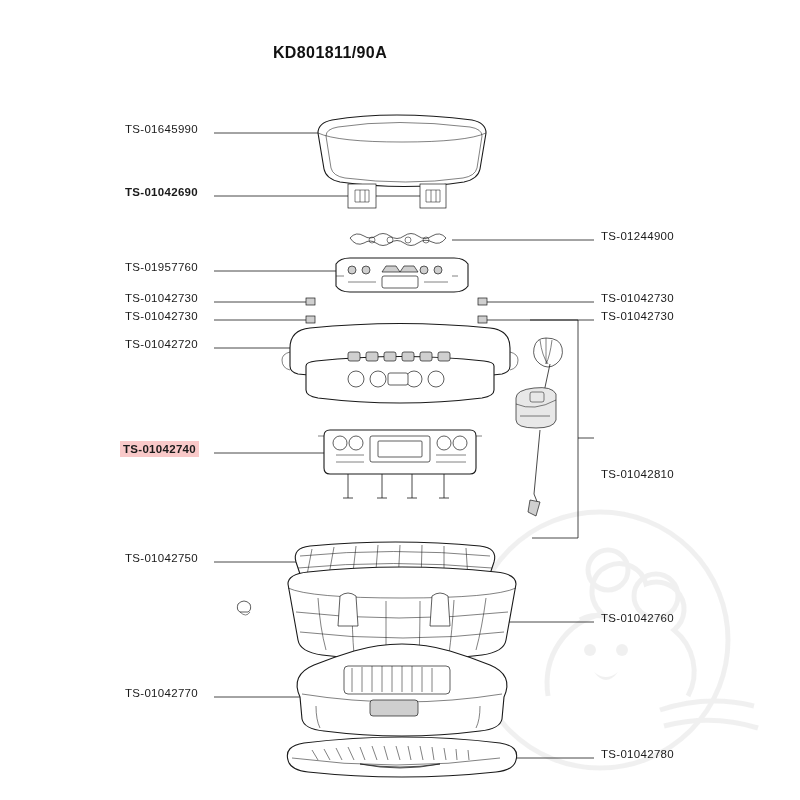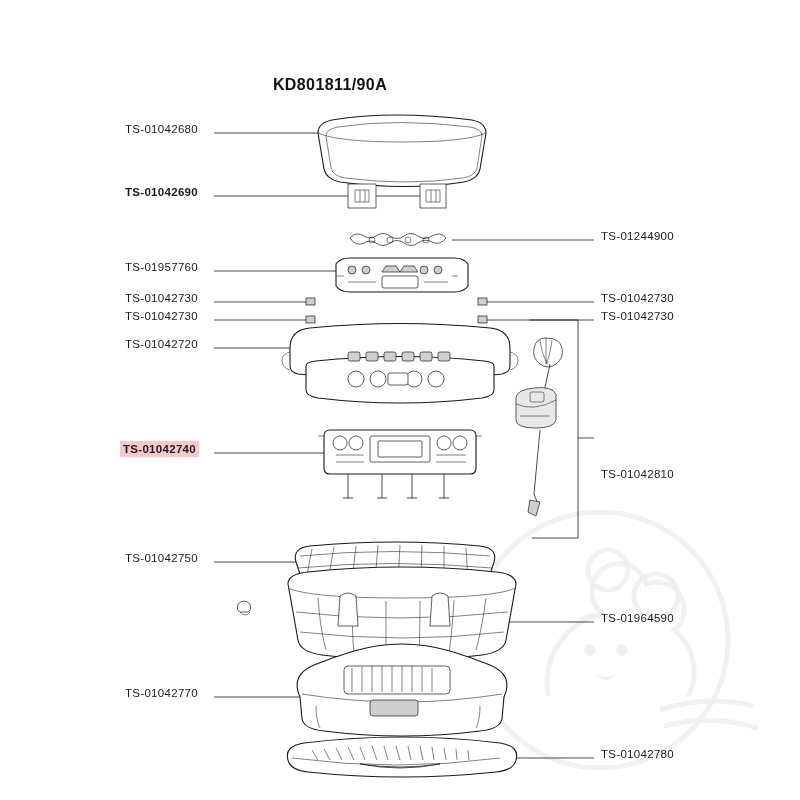--- a/index.html
+++ b/index.html
@@ -32,21 +32,21 @@
   }
   .brand .tm {
     font-size: 9px;
     vertical-align: super;
     font-weight: normal;
   }
   
   .model-title {
     position: absolute;
     left: 0;
-    top: 76px;
+    top: 44px;
     width: 660px;
     text-align: center;
     font-size: 16px;
     font-weight: bold;
     color: #111111;
     letter-spacing: 0.4px;
   }
   
   .watermark {
     position: absolute;
@@ -333,29 +333,29 @@
     <g>
       <path class="part" d="M288 760 q-4 -14 16 -17 q98 -12 196 0 q20 3 16 17 q-2 10 -20 12 q-94 10 -188 0 q-18 -2 -20 -12 z"></path>
       <path class="thin" d="M292 758 q104 14 208 0"></path>
       <g class="thin">
         <path d="M312 750 l6 10 M324 749 l6 11 M336 748 l6 12 M348 747 l6 13 M360 747 l5 13 M372 746 l5 14 M384 746 l4 14 M396 746 l4 14 M408 746 l3 14 M420 746 l3 14 M432 747 l2 13 M444 748 l2 12 M456 749 l1 11 M468 750 l1 10"></path>
       </g>
       <path class="partd" d="M360 764 q40 6 80 0 q-40 8 -80 0 z"></path>
     </g>
   </svg>
 
-  <div class="ref" style="left:122px; top:121px;">TS-01042680</div>
+  <div class="ref" style="left:122px; top:121px;">TS-01645990</div>
   <div class="ref" style="left:122px; top:184px;font-weight:bold;">TS-01042690</div>
   <div class="ref" style="left:598px; top:228px;">TS-01244900</div>
   <div class="ref" style="left:122px; top:259px;">TS-01957760</div>
   <div class="ref" style="left:122px; top:290px;">TS-01042730</div>
   <div class="ref" style="left:598px; top:290px;">TS-01042730</div>
   <div class="ref" style="left:122px; top:308px;">TS-01042730</div>
   <div class="ref" style="left:598px; top:308px;">TS-01042730</div>
   <div class="ref" style="left:122px; top:336px;">TS-01042720</div>
   <div class="ref" style="left:598px; top:426px;margin-top:40px;">TS-01042810</div>
   <div class="ref highlight" style="left:120px; top:441px;">TS-01042740</div>
   <div class="ref" style="left:122px; top:550px;">TS-01042750</div>
-  <div class="ref" style="left:598px; top:610px;">TS-01964590</div>
+  <div class="ref" style="left:598px; top:610px;">TS-01042760</div>
   <div class="ref" style="left:122px; top:685px;">TS-01042770</div>
   <div class="ref" style="left:598px; top:746px;">TS-01042780</div>
 
 </div>
 
 </body></html>

